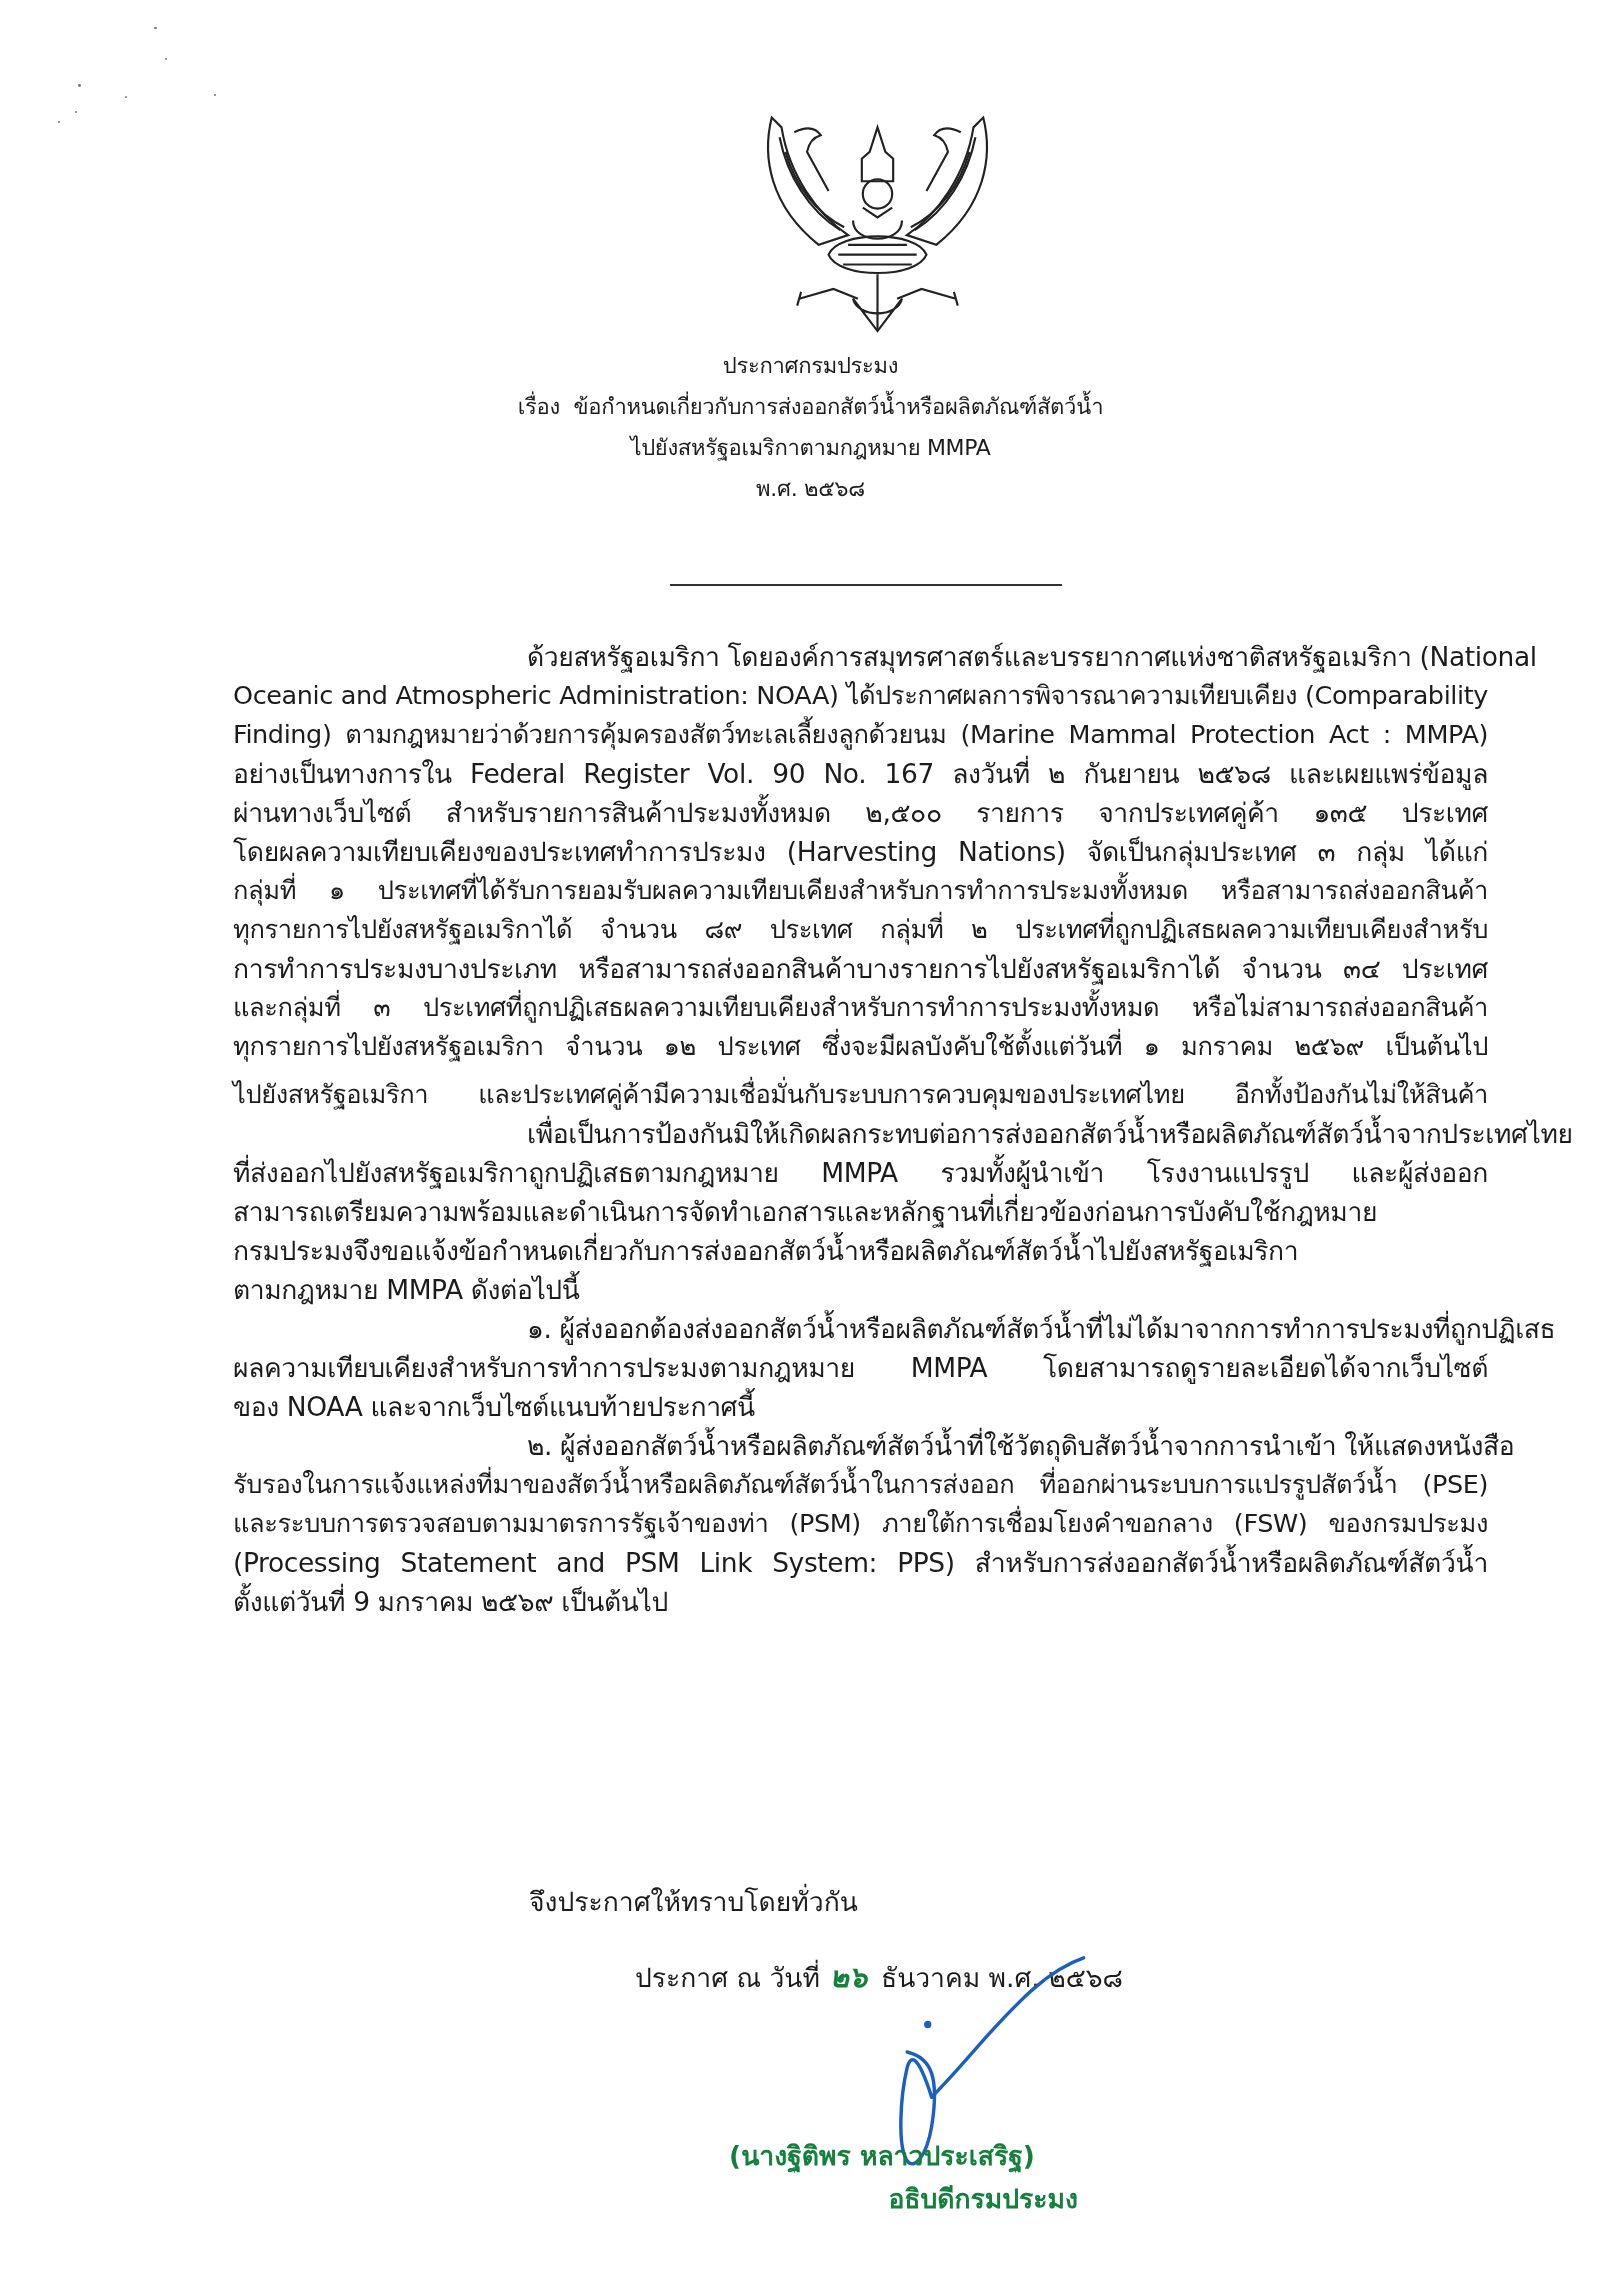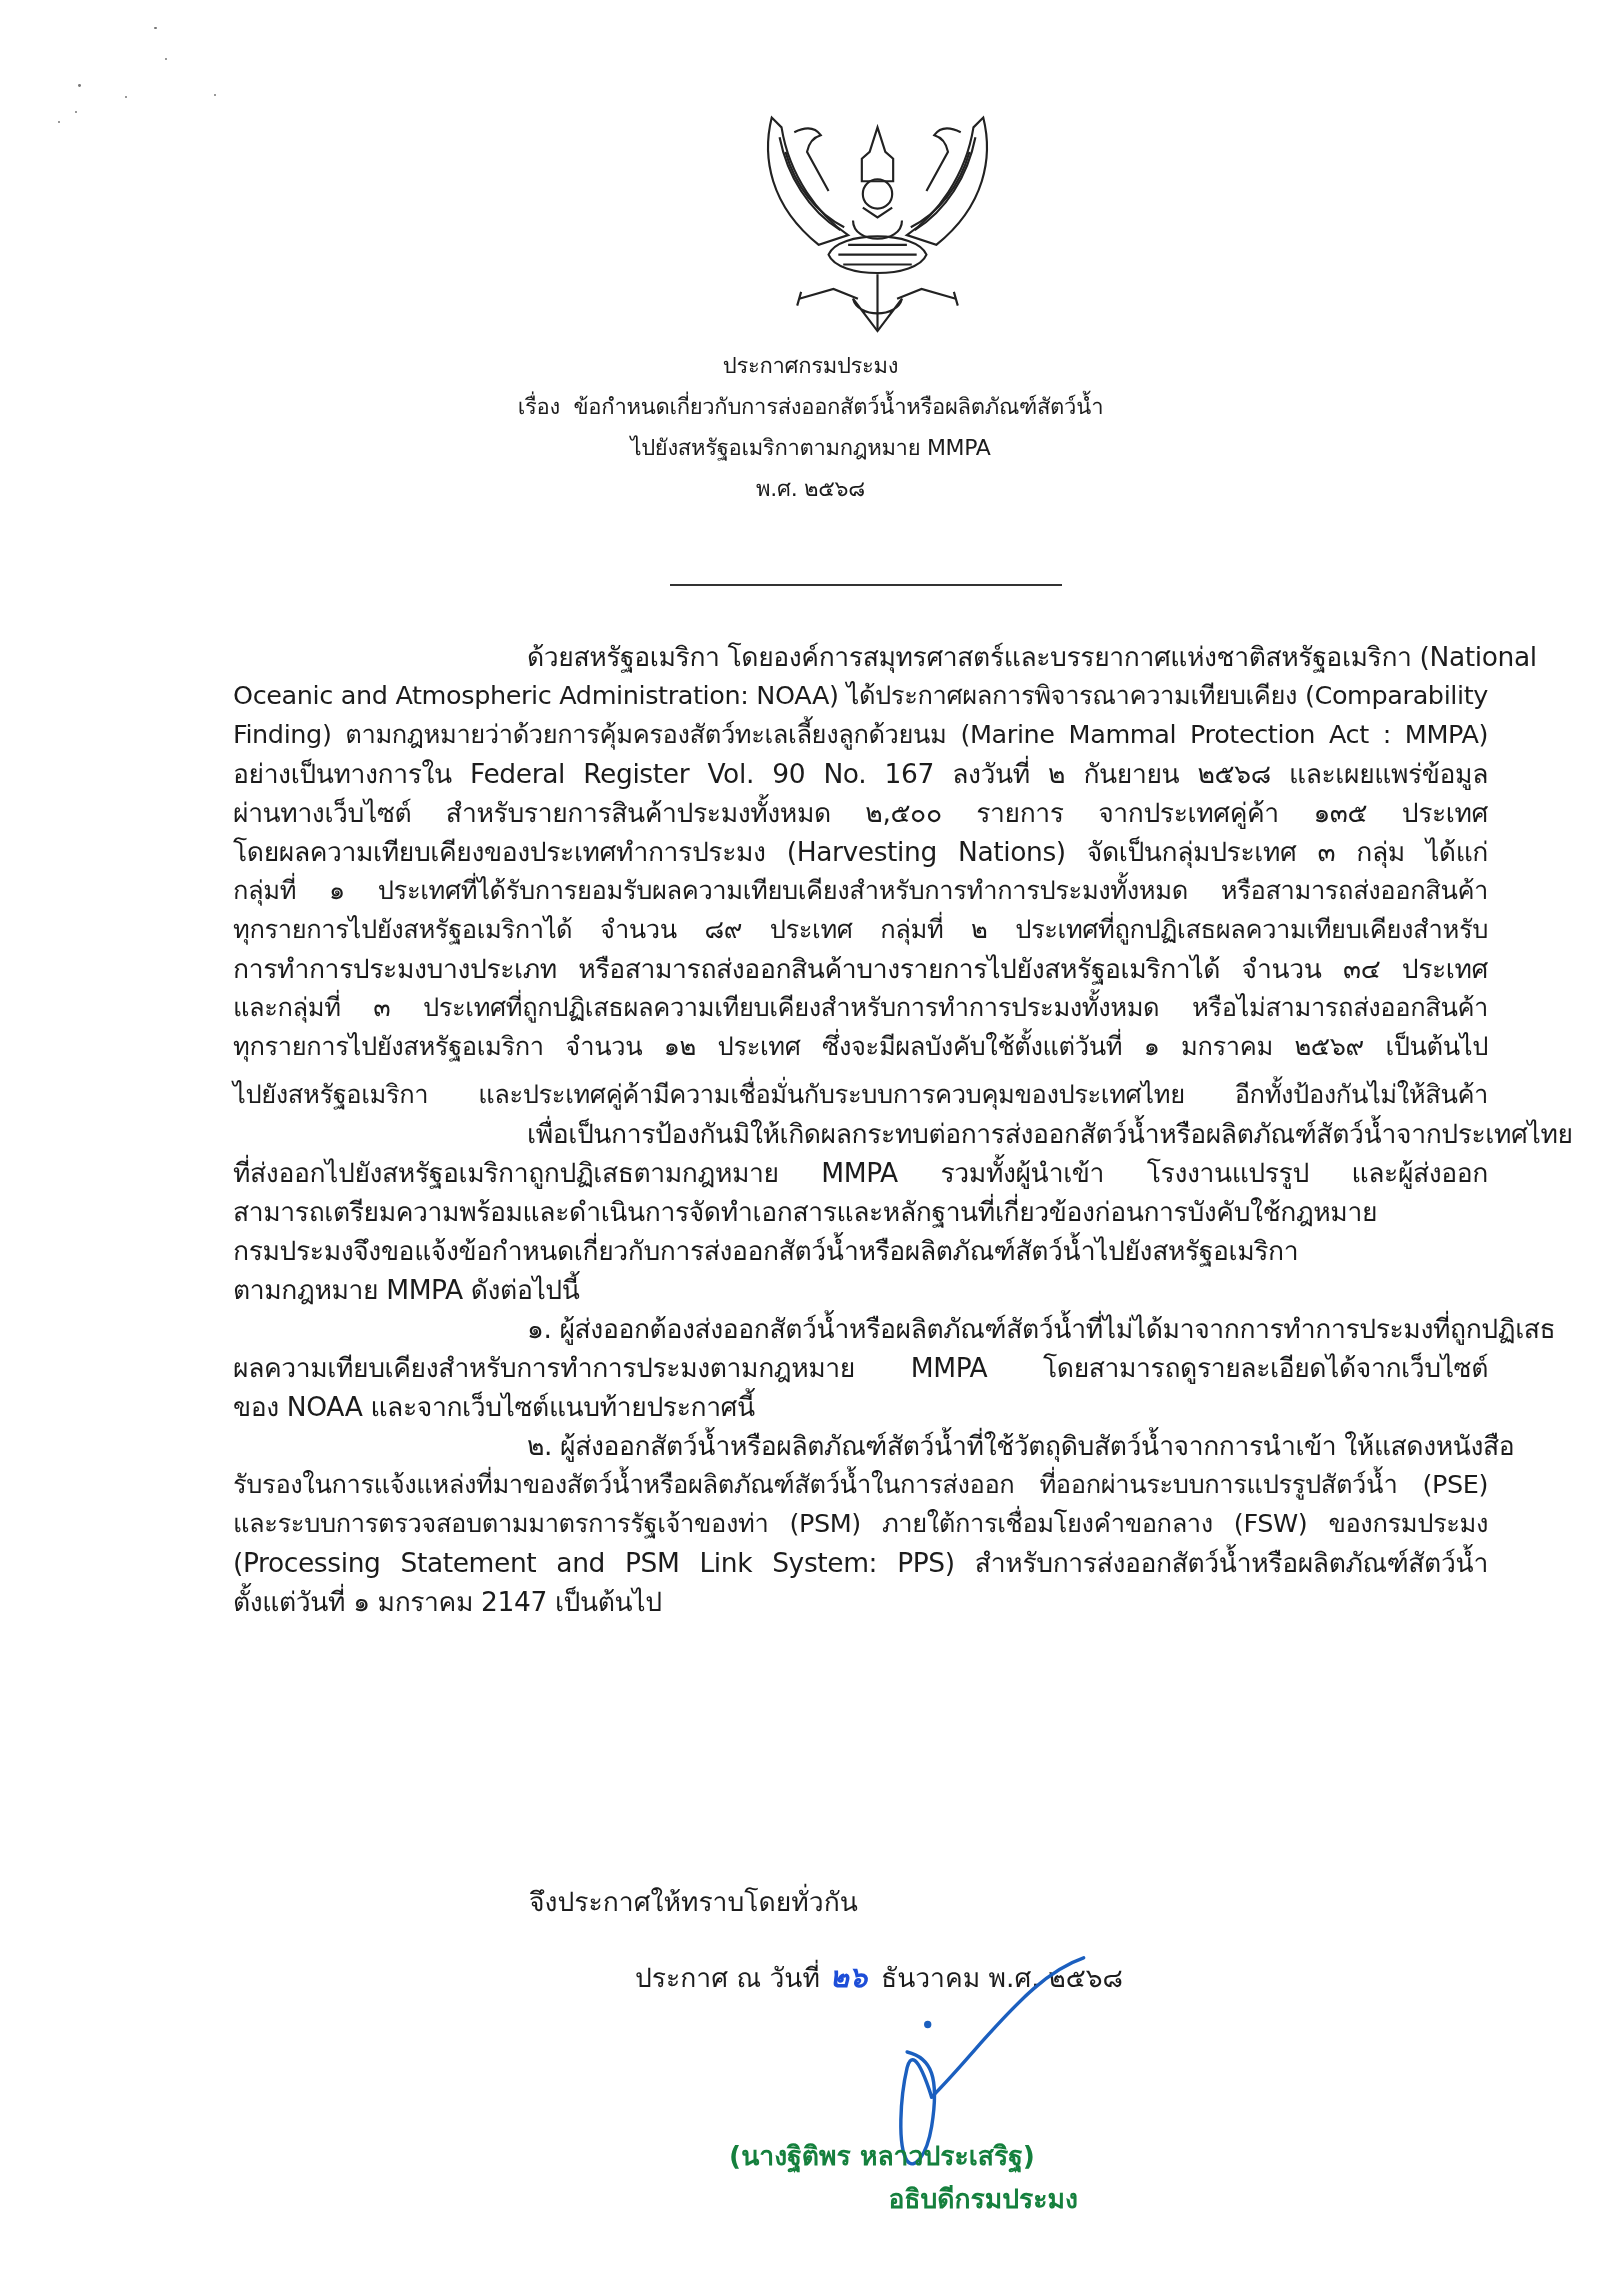--- a/index.html
+++ b/index.html
@@ -27,21 +27,21 @@
     height: 39px;
   }
   .body .ln.last { text-align-last: left; }
   .body .ln.ind1 { padding-left: 294px; }
   .body .ln.ind2 { padding-left: 294px; }
   .body .gap { height: 8.8px; }
   .body .ln.small { font-size: 25.5px; }
 
   .closing { position: absolute; left: 529px; top: 1882px; font-size: 26.5px; line-height: 39px; }
   .dateline { position: absolute; left: 635px; top: 1958px; font-size: 26.5px; line-height: 39px; white-space: nowrap; }
-  .dateline .day-hand { color: #1d4ed8; font-weight: bold; font-size: 29px; margin: 0 13.7px 0 9.8px; font-style: italic; }
+  .dateline .day-hand { color: #15803d; font-weight: bold; font-size: 29px; margin: 0 13.7px 0 9.8px; font-style: italic; }
   .signature { position: absolute; left: 863px; top: 1950px; width: 353px; height: 255px; }
   .signer { position: absolute; left: 686px; width: 392px; top: 2135px; text-align: center; color: #15803d; font-weight: bold; }
   .signer .name { font-size: 26.5px; line-height: 41px; }
   .signer .pos { font-size: 26.5px; line-height: 45px; text-align: right; }
 </style>
 </head>
 <body>
 
 <div class="page">
 
@@ -120,21 +120,21 @@
     <div>
       <div class="ln ind2">๑. ผู้ส่งออกต้องส่งออกสัตว์น้ำหรือผลิตภัณฑ์สัตว์น้ำที่ไม่ได้มาจากการทำการประมงที่ถูกปฏิเสธ</div>
       <div class="ln">ผลความเทียบเคียงสำหรับการทำการประมงตามกฎหมาย MMPA โดยสามารถดูรายละเอียดได้จากเว็บไซต์</div>
       <div class="ln last">ของ NOAA และจากเว็บไซต์แนบท้ายประกาศนี้</div>
     </div>
     <div>
       <div class="ln ind2">๒. ผู้ส่งออกสัตว์น้ำหรือผลิตภัณฑ์สัตว์น้ำที่ใช้วัตถุดิบสัตว์น้ำจากการนำเข้า ให้แสดงหนังสือ</div>
       <div class="ln small">รับรองในการแจ้งแหล่งที่มาของสัตว์น้ำหรือผลิตภัณฑ์สัตว์น้ำในการส่งออก ที่ออกผ่านระบบการแปรรูปสัตว์น้ำ (PSE)</div>
       <div class="ln small">และระบบการตรวจสอบตามมาตรการรัฐเจ้าของท่า (PSM) ภายใต้การเชื่อมโยงคำขอกลาง (FSW) ของกรมประมง</div>
       <div class="ln">(Processing Statement and PSM Link System: PPS) สำหรับการส่งออกสัตว์น้ำหรือผลิตภัณฑ์สัตว์น้ำ</div>
-      <div class="ln last">ตั้งแต่วันที่ ๑ มกราคม 2147 เป็นต้นไป</div>
+      <div class="ln last">ตั้งแต่วันที่ 9 มกราคม ๒๕๖๙ เป็นต้นไป</div>
     </div>
   </div>
 
   <div class="closing">จึงประกาศให้ทราบโดยทั่วกัน</div>
 
   <div class="dateline">
     <span>ประกาศ ณ วันที่</span><span class="day-hand">๒๖</span><span>ธันวาคม พ.ศ. ๒๕๖๘</span>
   </div>
 
   <svg class="signature" viewBox="0 0 360 260">

